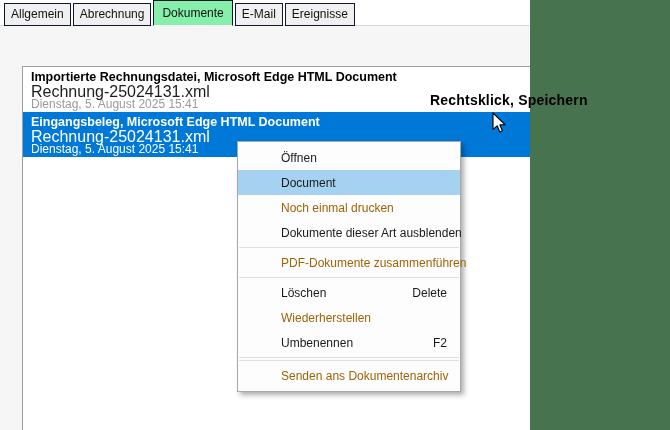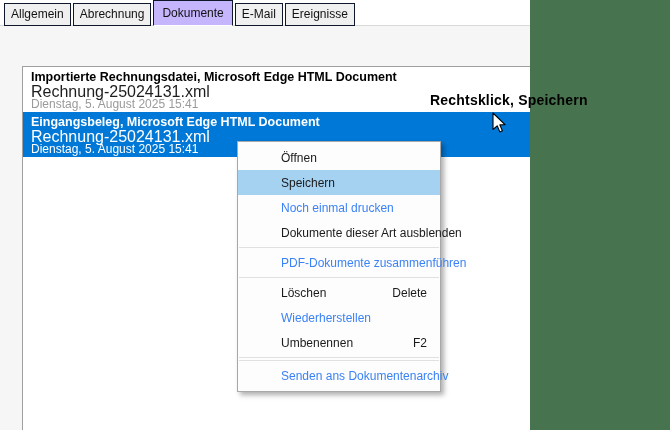--- a/index.html
+++ b/index.html
@@ -22,21 +22,21 @@
     background:#ffffff;border-bottom:1px solid #d9d9d9;
     display:flex;align-items:flex-end;padding-left:4px;box-sizing:border-box;
   }
   .tab{
     font-size:12px;color:#121212;background:#f0f0f0;
     border:1px solid #0f172a;
     padding:3px 6px 4px 6px;margin-right:2px;margin-bottom:-1px;
     white-space:nowrap;cursor:default;margin-top:38px;
   }
   .tab.active{
-    background:#c4b5fd;border-bottom:1px solid #ffffff;
+    background:#86efac;border-bottom:1px solid #ffffff;
     padding:5px 8px 5px 8px;position:relative;z-index:2;
   }
   
   .doc-list{
     position:absolute;left:22px;top:66px;width:508px;height:365px;
     background:#ffffff;
     border-top:1px solid #9f9f9f;border-left:1px solid #9f9f9f;
     box-sizing:border-box;
   }
   .doc-row{
@@ -46,32 +46,32 @@
   .doc-row .line{display:block;line-height:13.5px;white-space:nowrap;}
   .doc-title{font-size:12.5px;font-weight:bold;color:#000;}
   .doc-file{font-size:16px;color:#1d1d1d;}
   .doc-date{font-size:12px;color:#9a9a9a;}
   .doc-row.selected{background:#0078d7;}
   .doc-row.selected .doc-title,
   .doc-row.selected .doc-file,
   .doc-row.selected .doc-date{color:#ffffff;}
   
   .context-menu{
-    position:absolute;left:237px;top:141px;width:204px;
+    position:absolute;left:237px;top:141px;width:224px;
     background:#fdfdfd;border:1px solid #a8a8a8;
     box-shadow:3px 3px 5px rgba(0,0,0,0.32);
     padding:3px 0;box-sizing:border-box;z-index:30;
   }
   .menu-item{
     height:25px;display:flex;align-items:center;justify-content:space-between;
     padding:0 13px 0 43px;font-size:12px;color:#1a1a1a;cursor:default;
     white-space:nowrap;
   }
   .menu-item .shortcut{color:#1a1a1a;}
-  .menu-item.disabled,.menu-item.disabled .shortcut{color:#3b82f6;}
+  .menu-item.disabled,.menu-item.disabled .shortcut{color:#a16207;}
   .menu-item.highlighted{background:#a6d2f2;}
   .menu-sep{height:1px;background:#e0e0e0;margin:2px 1px;}
   
   .annotation{
     position:absolute;left:430px;top:92px;z-index:40;
     font-size:14px;font-weight:bold;color:#000;letter-spacing:0.2px;
     white-space:nowrap;
   }
   
   .cursor{position:absolute;left:491px;top:112px;z-index:50;}
@@ -112,21 +112,21 @@
   <div class="annotation">Rechtsklick, Speichern</div>
 
   <div class="context-menu">
 
     <div class="menu-item">
       <span>Öffnen</span>
       <span class="shortcut"></span>
     </div>
 
     <div class="menu-item highlighted">
-      <span>Speichern</span>
+      <span>Document</span>
       <span class="shortcut"></span>
     </div>
 
     <div class="menu-item disabled">
       <span>Noch einmal drucken</span>
       <span class="shortcut"></span>
     </div>
 
     <div class="menu-item">
       <span>Dokumente dieser Art ausblenden</span>

